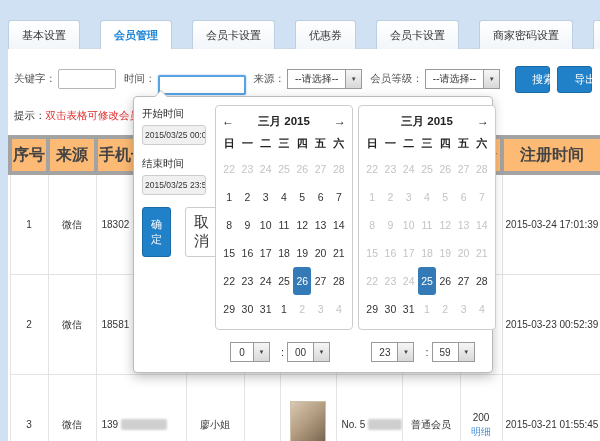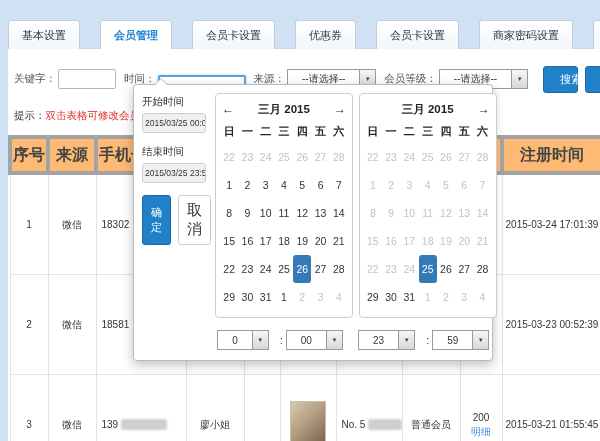--- a/index.html
+++ b/index.html
@@ -28,21 +28,21 @@
   .flabel{margin-right:2px;white-space:nowrap;}
   .fin{
     height:20px;border:1px solid #b6b6b6;border-radius:2px;font-size:10px;
     padding:0 3px;margin-right:8px;outline:none;box-sizing:border-box;
   }
   .fin.kw{width:58px;}
   .fin.time{width:88px;border:2px solid #59a3e2;box-shadow:0 0 2px rgba(80,150,220,.6);}
   .sel{display:inline-flex;align-items:stretch;height:20px;margin-right:8px;cursor:pointer;}
   .sel .val{
     border:1px solid #9a9a9a;background:#fff;font-size:10px;color:#333;
-    display:flex;align-items:center;padding:0 14px;min-width:48px;box-sizing:border-box;white-space:nowrap;
+    display:flex;align-items:center;padding:0 7px;min-width:48px;box-sizing:border-box;white-space:nowrap;
   }
   .sel .arr{
     width:15px;border:1px solid #9a9a9a;border-left:none;
     background:linear-gradient(#f6f6f6,#d8d8d8);
     display:flex;align-items:center;justify-content:center;
     font-size:6px;color:#444;
   }
   #fbtns{display:flex;}
   .btn{
     background:#2080c8;color:#fff;border:1px solid #1a6aa8;border-radius:3px;
@@ -69,21 +69,21 @@
     filter:blur(1.2px);vertical-align:middle;margin-left:3px;
   }
   .avatar{
     width:34px;height:46px;margin:0 auto;border:1px solid #cbbfa9;
     background:linear-gradient(135deg,#d8c9b2 0%,#b39c80 45%,#6e5c49 100%);
   }
   .pts{display:block;line-height:14px;}
   .detail{color:#4a90d9;text-decoration:none;display:block;line-height:14px;cursor:pointer;}
   
   .popup{
-    position:absolute;left:133px;top:84px;width:360px;
+    position:absolute;left:133px;top:96px;width:360px;
     background:#fff;border:1px solid #bbb;border-radius:4px;
     box-shadow:0 4px 12px rgba(0,0,0,.25);
     z-index:10;display:flex;padding:8px 6px 10px 8px;box-sizing:border-box;
   }
   .popup::before{
     content:"";position:absolute;top:-7px;left:20px;
     border-left:7px solid transparent;border-right:7px solid transparent;
     border-bottom:7px solid #bbb;
   }
   .popup::after{
@@ -91,21 +91,21 @@
     border-left:6px solid transparent;border-right:6px solid transparent;
     border-bottom:6px solid #fff;
   }
   .dp-left{width:68px;flex:none;font-size:10.5px;color:#333;padding-top:2px;}
   .dp-label{margin-bottom:4px;}
   .dp-input{
     width:64px;box-sizing:border-box;background:#f0f0f0;border:1px solid #ccc;border-radius:3px;
     font-size:8.5px;color:#333;padding:4px 2px;margin-bottom:12px;
     white-space:nowrap;overflow:hidden;cursor:text;
   }
-  .dp-btns{display:flex;gap:7px;margin-top:6px;}
+  .dp-btns{display:flex;gap:14px;margin-top:6px;}
   .ok{
     background:#2080c8;color:#fff;border:1px solid #1a6aa8;border-radius:3px;
     font-size:11px;padding:5px 8px;cursor:pointer;font-family:inherit;
   }
   .cancel{
     background:#fff;color:#333;border:1px solid #ccc;border-radius:3px;
     font-size:15px;padding:5px 8px;cursor:pointer;font-family:inherit;
   }
   .calcol{display:flex;flex-direction:column;align-items:center;margin-left:5px;}
   .cal{

